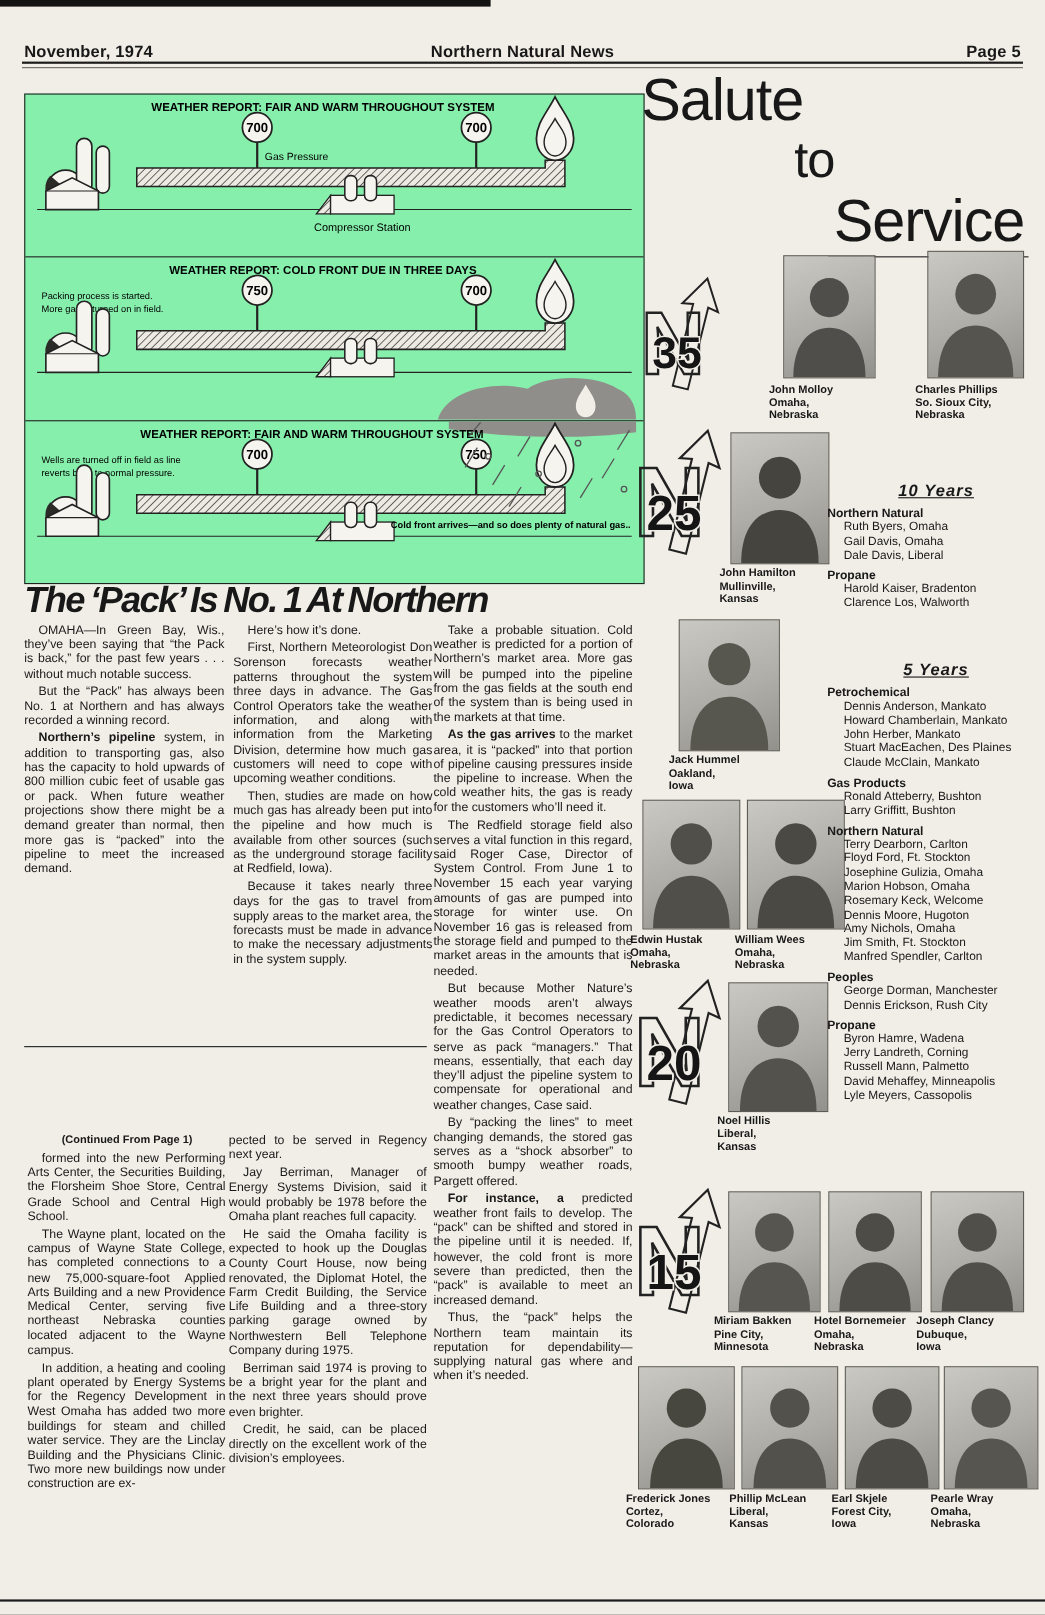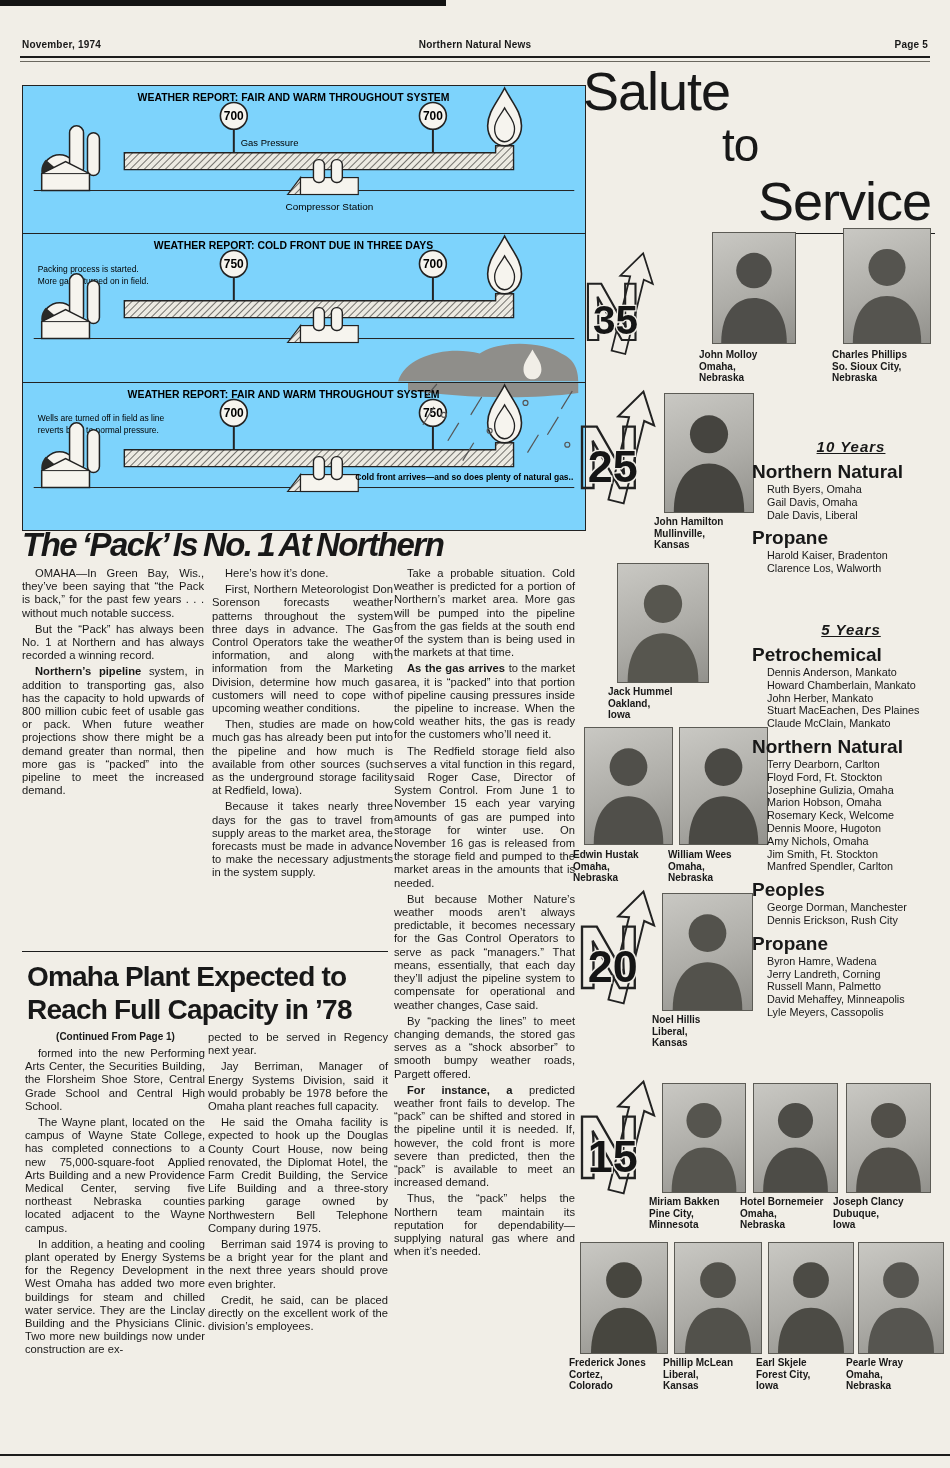--- a/index.html
+++ b/index.html
@@ -1,24 +1,24 @@
 <!DOCTYPE html>
 <html><head>
 <meta charset="utf-8">
 <style>
   html,body{margin:0;padding:0;background:#6e6e6e;}
   .page{position:relative;width:950px;height:1468px;margin:0 auto;background:#f1eee7;
         font-family:"Liberation Sans",sans-serif;color:#181818;overflow:hidden;}
   .rule{position:absolute;background:#1c1c1c;}
   .rule.light{background:#6a675f;}
-  .hdr{position:absolute;top:39px;font-size:10px;font-weight:bold;letter-spacing:.2px;}
+  .hdr{position:absolute;top:39px;font-size:15px;font-weight:bold;letter-spacing:.2px;}
   .hdr.center{left:0;right:0;text-align:center;}
   
   .diagram{position:absolute;left:22px;top:85px;width:564px;height:446px;border:1.5px solid #222;
-           background:#7dd3fc;box-sizing:border-box;display:flex;flex-direction:column;}
+           background:#86efac;box-sizing:border-box;display:flex;flex-direction:column;}
   .diagram svg{display:block;flex:1 1 0;}
   .panel2,.panel3{border-top:1px solid #222;}
   
   .headline1{position:absolute;left:22px;top:526px;width:551px;font-size:33px;font-weight:bold;
              font-style:italic;letter-spacing:-1.5px;word-spacing:-2px;white-space:nowrap;}
   .headline2{position:absolute;left:27px;top:960px;width:370px;font-size:28px;font-weight:bold;
              line-height:33px;letter-spacing:-0.8px;}
   .contd{position:absolute;left:25px;top:1031px;width:181px;text-align:center;
          font-size:10px;font-weight:bold;}
   
@@ -32,21 +32,21 @@
   .photo{position:absolute;background:linear-gradient(160deg,#c9c8c3 0%,#aeada8 55%,#92918c 100%);
          border:1px solid #5c5b55;box-sizing:border-box;}
   .photo svg{position:absolute;left:0;top:0;width:100%;height:100%;}
   .caption{position:absolute;font-size:10px;font-weight:bold;line-height:11.6px;text-align:left;}
   
   .badge{position:absolute;}
   
   .svc{position:absolute;left:752px;top:438px;width:198px;}
   .svc-title{font-size:15px;font-weight:bold;font-style:italic;text-align:center;letter-spacing:1px;text-decoration:underline;}
   .svc-title.gap{margin-top:46px;text-align:center;}
-  .svc-head{font-size:19px;font-weight:bold;margin-top:6px;}
+  .svc-head{font-size:11px;font-weight:bold;margin-top:6px;}
   .svc-member{font-size:10.8px;line-height:12.8px;padding-left:15px;}
   .scanbar{position:absolute;left:0;top:0;width:446px;height:6px;background:#141414;}
 </style>
 </head>
 <body>
 
 <div class="page">
 
   <div class="scanbar"></div>
 
@@ -170,24 +170,20 @@
       <p><b>As the gas arrives</b><span> to the market area, it is “packed” into that portion of pipeline causing pressures inside the pipeline to increase. When the cold weather hits, the gas is ready for the customers who’ll need it.</span></p>
       <p><b></b><span>The Redfield storage field also serves a vital function in this regard, said Roger Case, Director of System Control. From June 1 to November 15 each year varying amounts of gas are pumped into storage for winter use. On November 16 gas is released from the storage field and pumped to the market areas in the amounts that is needed.</span></p>
       <p><b></b><span>But because Mother Nature’s weather moods aren’t always predictable, it becomes necessary for the Gas Control Operators to serve as pack “managers.” That means, essentially, that each day they’ll adjust the pipeline system to compensate for operational and weather changes, Case said.</span></p>
       <p><b></b><span>By “packing the lines” to meet changing demands, the stored gas serves as a “shock absorber” to smooth bumpy weather roads, Pargett offered.</span></p>
       <p><b>For instance, a</b><span> predicted weather front fails to develop. The “pack” can be shifted and stored in the pipeline until it is needed. If, however, the cold front is more severe than predicted, then the “pack” is available to meet an increased demand.</span></p>
       <p><b></b><span>Thus, the “pack” helps the Northern team maintain its reputation for dependability—supplying natural gas where and when it’s needed.</span></p>
   </div>
 
   <div class="rule" style="left:22px;top:951px;width:366px;height:1px;"></div>
 
-  <div class="headline2">
-    <div>Omaha Plant Expected to</div>
-    <div>Reach Full Capacity in ’78</div>
-  </div>
   <div class="contd">(Continued From Page 1)</div>
 
   <div class="a-col" style="left:25px;top:1047px;width:180px;">
     <p><b></b><span>formed into the new Performing Arts Center, the Securities Building, the Florsheim Shoe Store, Central Grade School and Central High School.</span></p>
       <p><b></b><span>The Wayne plant, located on the campus of Wayne State College, has completed connections to a new 75,000-square-foot Applied Arts Building and a new Providence Medical Center, serving five northeast Nebraska counties located adjacent to the Wayne campus.</span></p>
       <p><b></b><span>In addition, a heating and cooling plant operated by Energy Systems for the Regency Development in West Omaha has added two more buildings for steam and chilled water service. They are the Linclay Building and the Physicians Clinic. Two more new buildings now under construction are ex-</span></p>
   </div>
   <div class="a-col a2c2" style="left:208px;top:1031px;width:180px;">
     <p><b></b><span>pected to be served in Regency next year.</span></p>
       <p><b></b><span>Jay Berriman, Manager of Energy Systems Division, said it would probably be 1978 before the Omaha plant reaches full capacity.</span></p>
@@ -415,20 +411,25 @@
 
     <div class="svc-title gap">5  Years</div>
 
     <div>
       <div class="svc-head">Petrochemical</div>
       <div class="svc-member">Dennis Anderson, Mankato</div>
         <div class="svc-member">Howard Chamberlain, Mankato</div>
         <div class="svc-member">John Herber, Mankato</div>
         <div class="svc-member">Stuart MacEachen, Des Plaines</div>
         <div class="svc-member">Claude McClain, Mankato</div>
+    </div>
+    <div>
+      <div class="svc-head">Gas Products</div>
+      <div class="svc-member">Ronald Atteberry, Bushton</div>
+        <div class="svc-member">Larry Griffitt, Bushton</div>
     </div>
     <div>
       <div class="svc-head">Northern Natural</div>
       <div class="svc-member">Terry Dearborn, Carlton</div>
         <div class="svc-member">Floyd Ford, Ft. Stockton</div>
         <div class="svc-member">Josephine Gulizia, Omaha</div>
         <div class="svc-member">Marion Hobson, Omaha</div>
         <div class="svc-member">Rosemary Keck, Welcome</div>
         <div class="svc-member">Dennis Moore, Hugoton</div>
         <div class="svc-member">Amy Nichols, Omaha</div>

